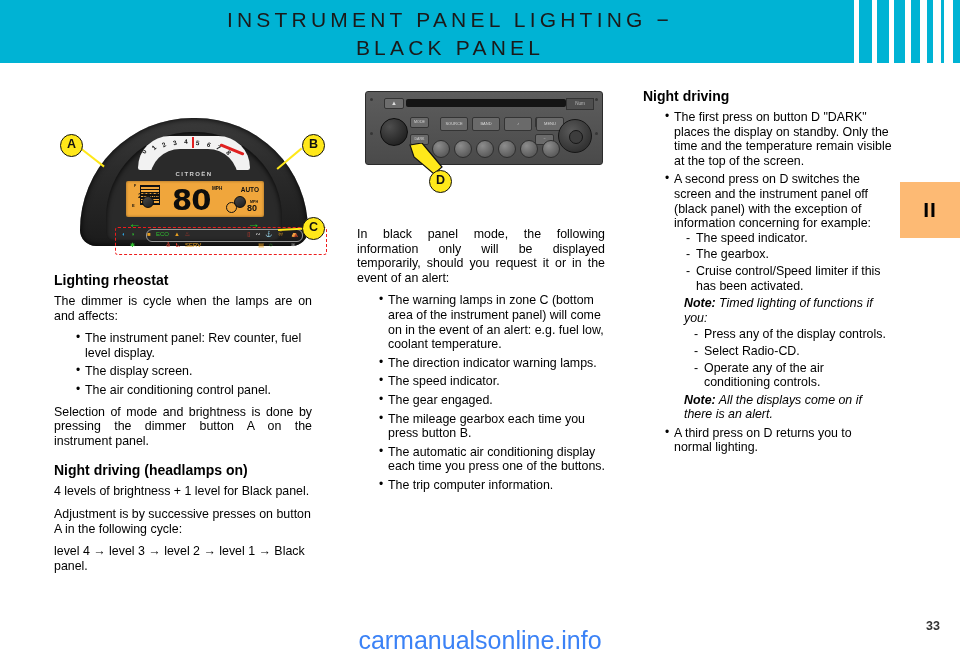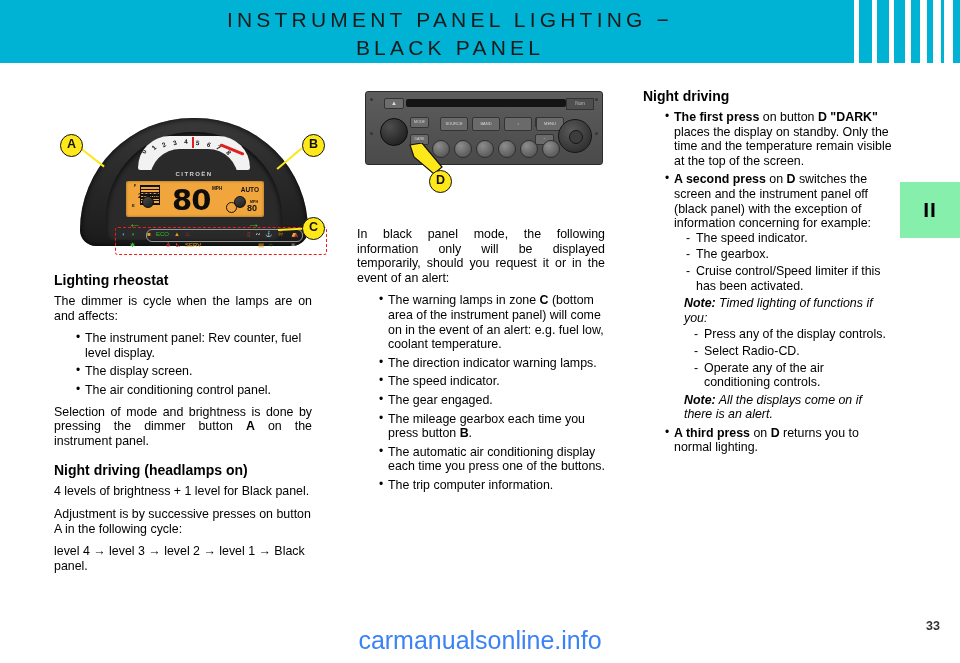--- a/index.html
+++ b/index.html
@@ -47,21 +47,21 @@
     background: #00b3d4;
     height: 63px;
   }
   .hdr-gap { background: #ffffff; height: 63px; }
 
   
   #chapter-tab {
     position: absolute;
     left: 900px; top: 182px;
     width: 60px; height: 56px;
-    background: #86efac;
+    background: #fdba74;
     display: flex;
     align-items: center;
     justify-content: center;
     font-size: 21px;
     font-weight: bold;
     letter-spacing: 1px;
     color: #000;
   }
 
   
@@ -116,21 +116,21 @@
     margin-bottom: 2px;
     padding-left: 10px;
     text-align: left;
   }
   ul.dashes > li:before {
     content: "-";
     position: absolute;
     left: 0; top: 0;
   }
 
-  .b { font-weight: bold; }
+  .b { font-weight: normal; }
   .i { }
   .note-block { margin: 1px 0 2px 0; font-style: italic; }
   .note-block .b { font-style: italic; font-weight: bold; }
   .inner-indent { padding-left: 10px; }
 
   
   #cluster-figure {
     position: absolute;
     left: 66px; top: 112px;
     width: 260px; height: 145px;

